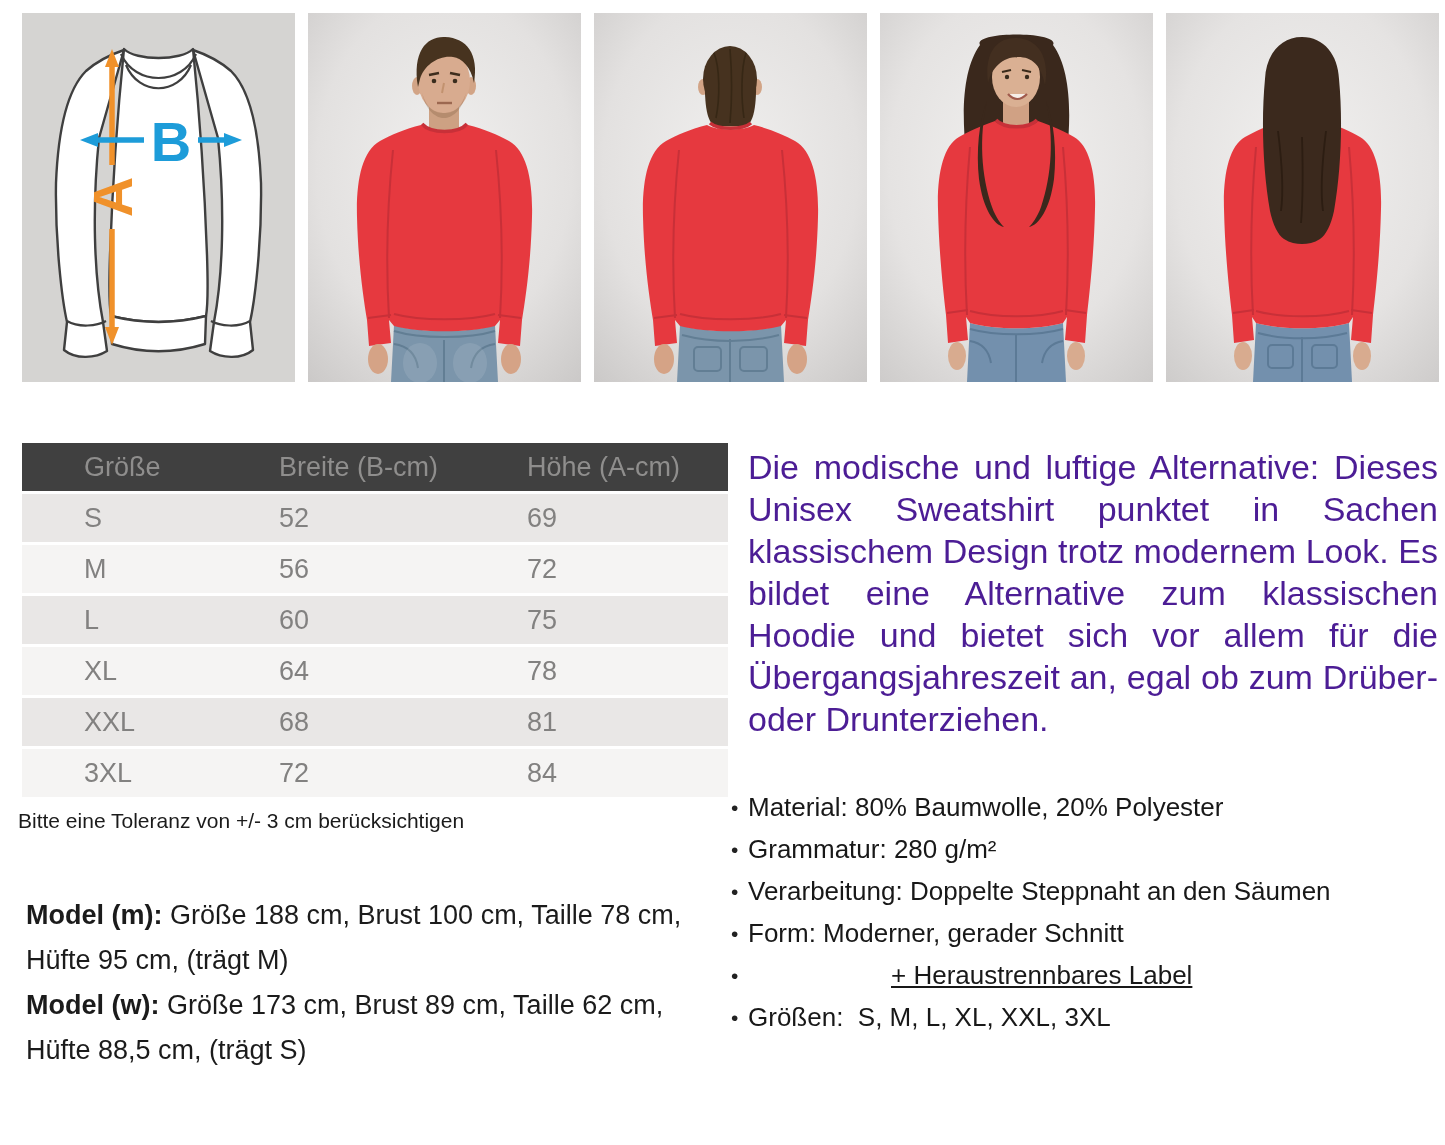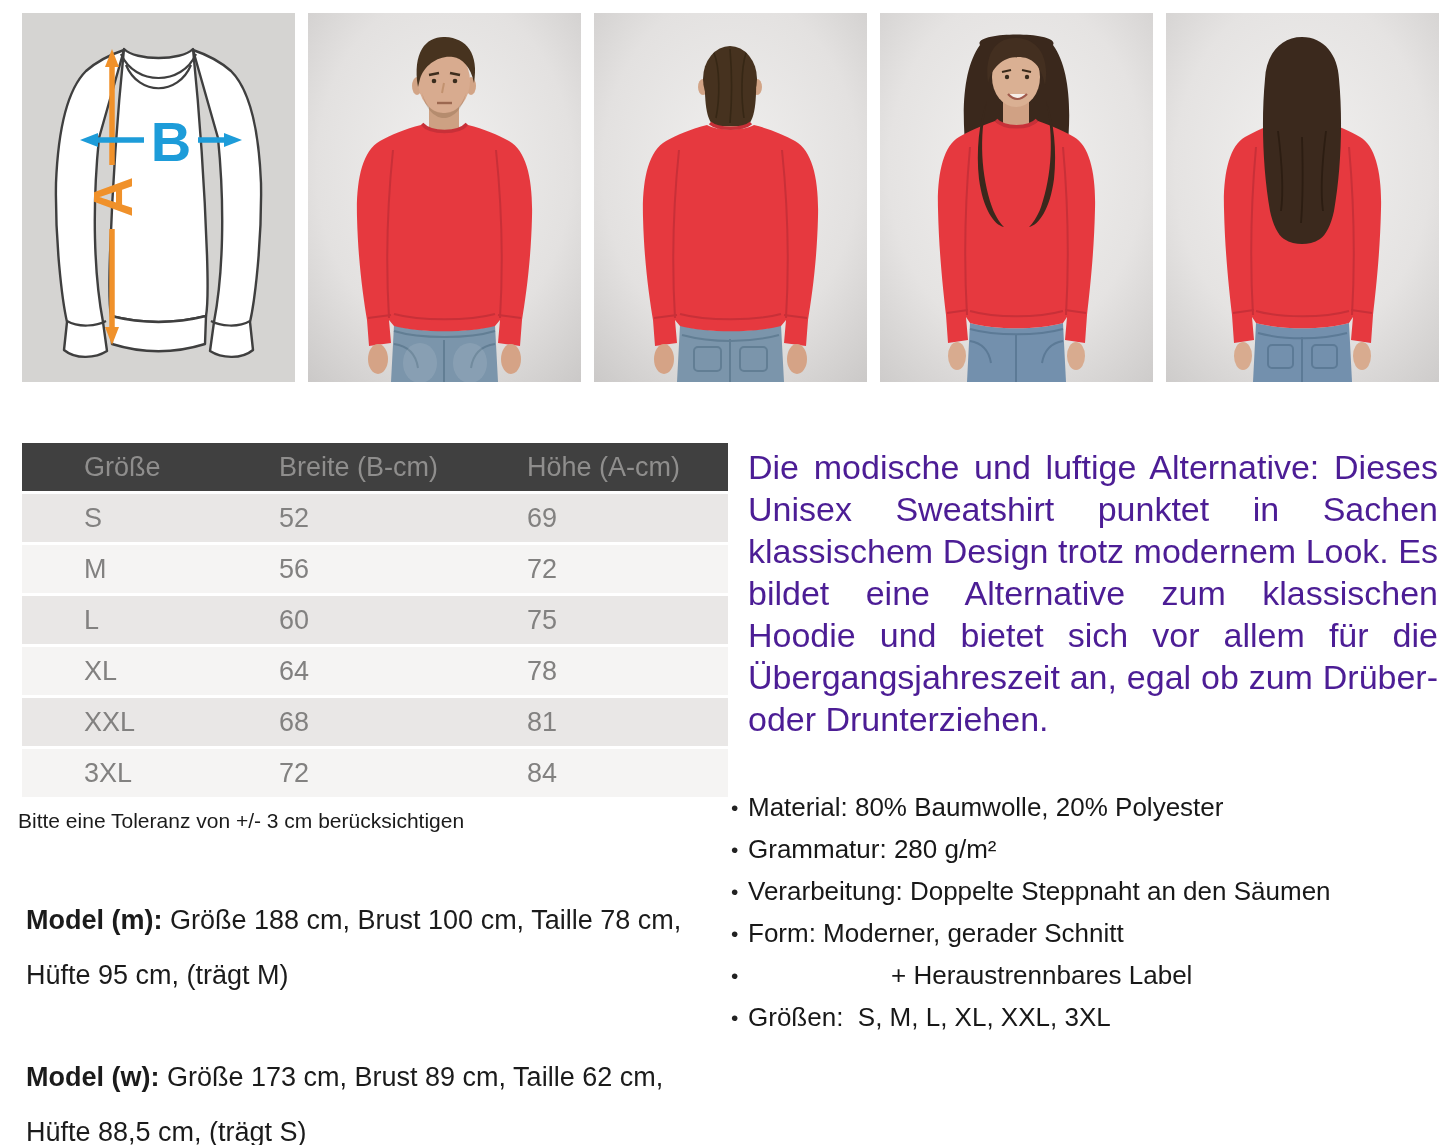--- a/index.html
+++ b/index.html
@@ -12,34 +12,34 @@
 
   
   .left-col{position:absolute;left:22px;top:443px;width:706px;}
   .size-table{width:100%;}
   .trow{display:grid;grid-template-columns:195px 248px auto;align-items:center;
         height:48px;margin-bottom:3px;padding-left:62px;font-size:27px;}
   .trow.header{background:#404040;color:#8f8e8d;}
   .trow.dark{background:#e9e7e6;color:#828180;}
   .trow.light{background:#f5f4f3;color:#828180;}
   .tolerance{margin:12px 0 0 -4px;font-size:21px;color:#1b1b1b;}
-  .model{margin:0 0 0 4px;font-size:27px;line-height:55px;color:#1b1b1b;}
+  .model{margin:0 0 0 4px;font-size:27px;line-height:45px;color:#1b1b1b;}
   .model.first{margin-top:60px;}
-  .model.second{margin-top:47px;}
+  .model.second{}
   .model b{font-weight:bold;}
 
   
   .right-col{position:absolute;left:748px;top:446px;width:690px;}
   .desc{margin:0;font-size:34px;line-height:42px;text-align:justify;color:#4c1d95;}
   .features{margin:46px 0 0 0;padding:0;list-style:none;font-size:26px;line-height:42px;color:#181818;}
   .features li{position:relative;margin:0;}
   .bullet{position:absolute;left:-17px;top:1px;font-size:21px;color:#222;}
   .cont{display:block;}
   .cont1{padding-left:114px;}
-  .cont2{padding-left:143px;}
+  .cont2{padding-left:143px;text-decoration:underline;}
 </style>
 </head>
 <body>
 
 <div class="page">
 
   <div class="photos-row">
 
     <div class="panel">
       <svg width="273" height="369" viewBox="0 0 273 369">

